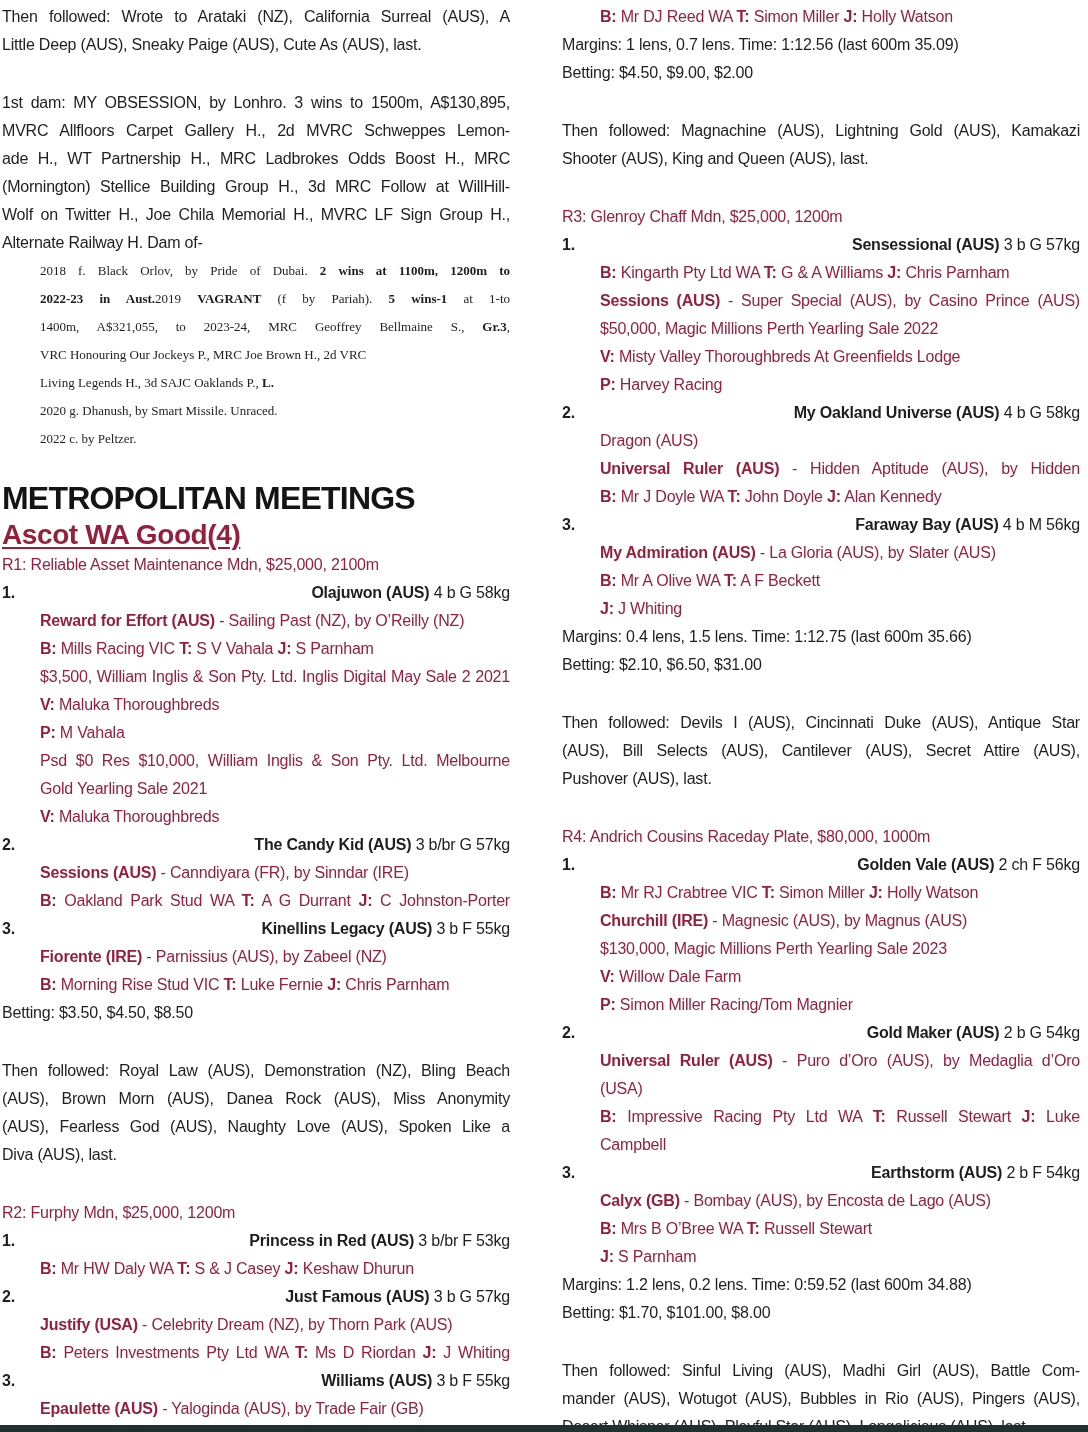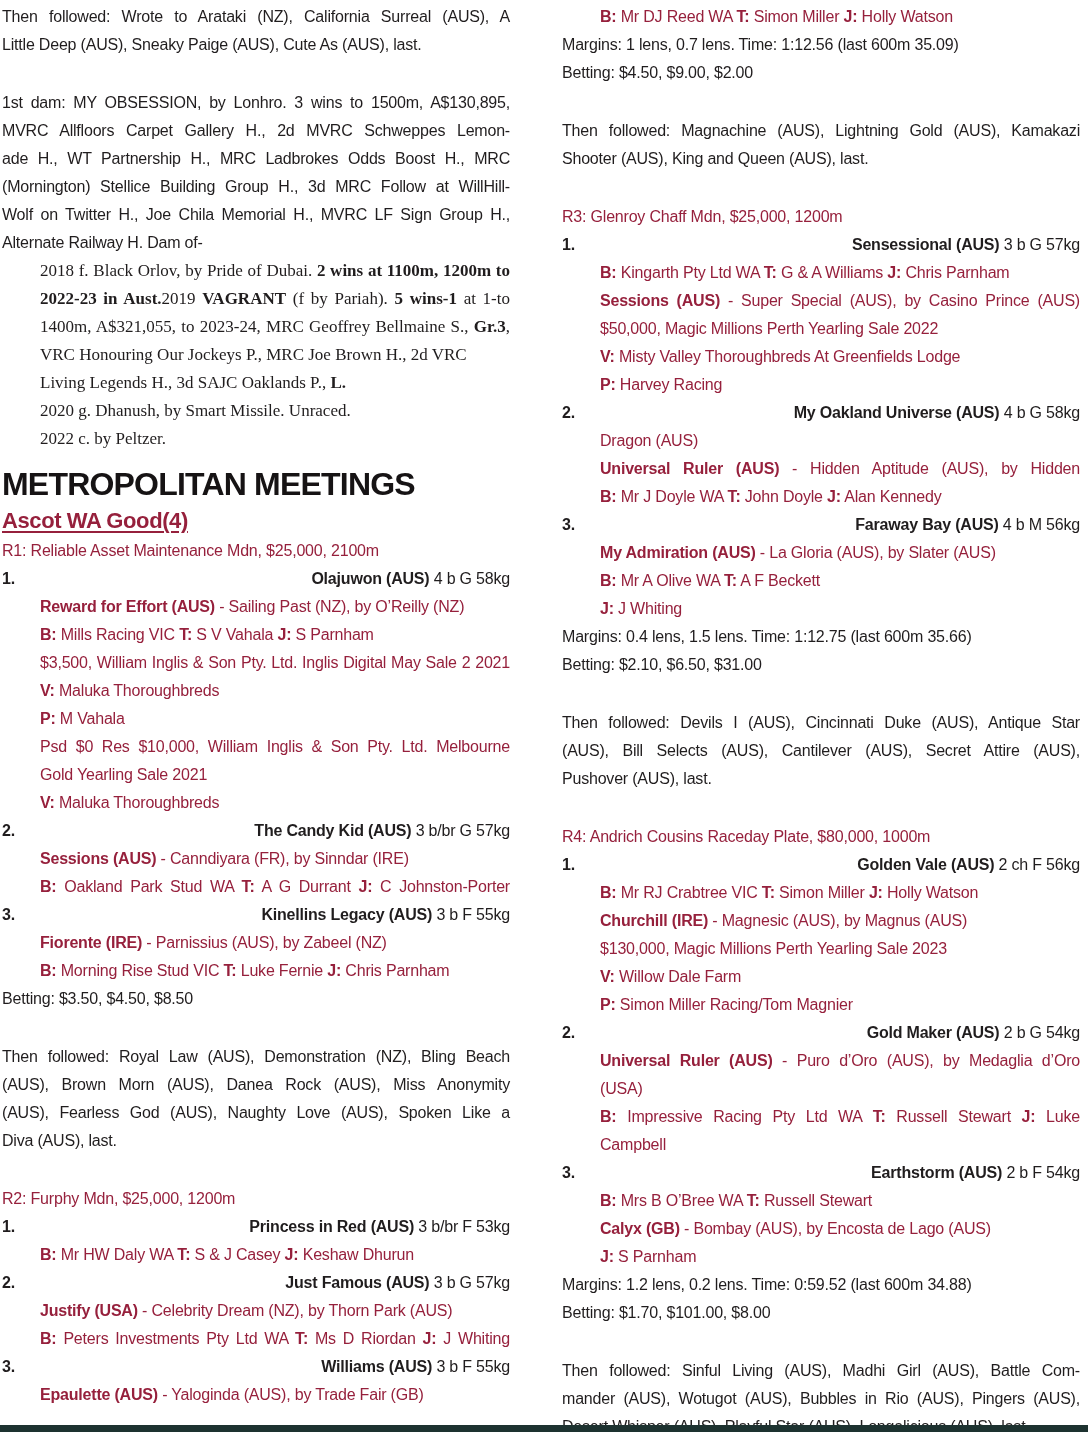--- a/index.html
+++ b/index.html
@@ -8,36 +8,36 @@
     font-family:"Liberation Sans",sans-serif;
     font-size:16px;line-height:28px;letter-spacing:-0.2px;color:#201d1e;
   }
   .page{display:flex;padding:3px 0 0 2px;}
   .col{flex:none;}
   .col-left{width:508px;}
   .col-right{width:518px;margin-left:52px;}
   .ln{height:28px;white-space:nowrap;}
   .ln.j{text-align:justify;text-align-last:justify;}
   .ind{padding-left:38px;}
-  .serif{font-family:"Liberation Serif",serif;font-size:17px;letter-spacing:0;}
+  .serif{font-family:"Liberation Serif",serif;font-size:13px;letter-spacing:0;}
   .gap{height:30px;}
   .num-row{display:flex;height:28px;white-space:nowrap;}
   .num{width:38px;flex:none;font-weight:700;}
   .txt{flex:1;text-align:right;}
   .b{font-weight:700;}
   .r{color:#96203c;}
   .rb{color:#96203c;font-weight:700;}
   .h1{
-    height:44px;line-height:42px;margin-top:10px;
+    height:44px;line-height:42px;margin-top:24px;
     font-size:32px;font-weight:800;letter-spacing:-0.8px;color:#161314;
     white-space:nowrap;
   }
   .h2{
     height:30px;line-height:28px;
-    font-size:22px;font-weight:700;color:#96203c;
+    font-size:28px;font-weight:700;color:#96203c;
     text-decoration:underline;text-decoration-thickness:2px;text-underline-offset:3px;
     white-space:nowrap;letter-spacing:-0.4px;
   }
   .footer-bar{
     position:fixed;left:0;bottom:0;width:1088px;height:7px;background:#1d3230;
   }
 </style>
 </head>
 <body>
 
@@ -165,22 +165,22 @@
         <div class="txt"><span class="b">Gold Maker (AUS)</span><span> 2 b G 54kg</span></div>
       </div>
       <div class="ln ind j"><span class="rb">Universal Ruler (AUS)</span><span class="r"> - Puro d’Oro (AUS), by Medaglia d’Oro</span></div>
       <div class="ln ind"><span class="r">(USA)</span></div>
       <div class="ln ind j"><span class="rb">B:</span><span class="r"> Impressive Racing Pty Ltd WA </span><span class="rb">T:</span><span class="r"> Russell Stewart </span><span class="rb">J:</span><span class="r"> Luke</span></div>
       <div class="ln ind"><span class="r">Campbell</span></div>
       <div class="num-row">
         <span class="num">3.</span>
         <div class="txt"><span class="b">Earthstorm (AUS)</span><span> 2 b F 54kg</span></div>
       </div>
+      <div class="ln ind"><span class="rb">Calyx (GB)</span><span class="r"> - Bombay (AUS), by Encosta de Lago (AUS)</span></div>
       <div class="ln ind"><span class="rb">B:</span><span class="r"> Mrs B O’Bree WA </span><span class="rb">T:</span><span class="r"> Russell Stewart</span></div>
-      <div class="ln ind"><span class="rb">Calyx (GB)</span><span class="r"> - Bombay (AUS), by Encosta de Lago (AUS)</span></div>
       <div class="ln ind"><span class="rb">J:</span><span class="r"> S Parnham</span></div>
       <div class="ln"><span>Margins: 1.2 lens, 0.2 lens. Time: 0:59.52 (last 600m 34.88)</span></div>
       <div class="ln"><span>Betting: $1.70, $101.00, $8.00</span></div>
       <div class="gap"></div>
       <div class="ln j"><span>Then followed: Sinful Living (AUS), Madhi Girl (AUS), Battle Com-</span></div>
       <div class="ln j"><span>mander (AUS), Wotugot (AUS), Bubbles in Rio (AUS), Pingers (AUS),</span></div>
       <div class="ln"><span>Desert Whisper (AUS), Playful Star (AUS), Longalicious (AUS), last.</span></div>
     </div>
 </div>
 

